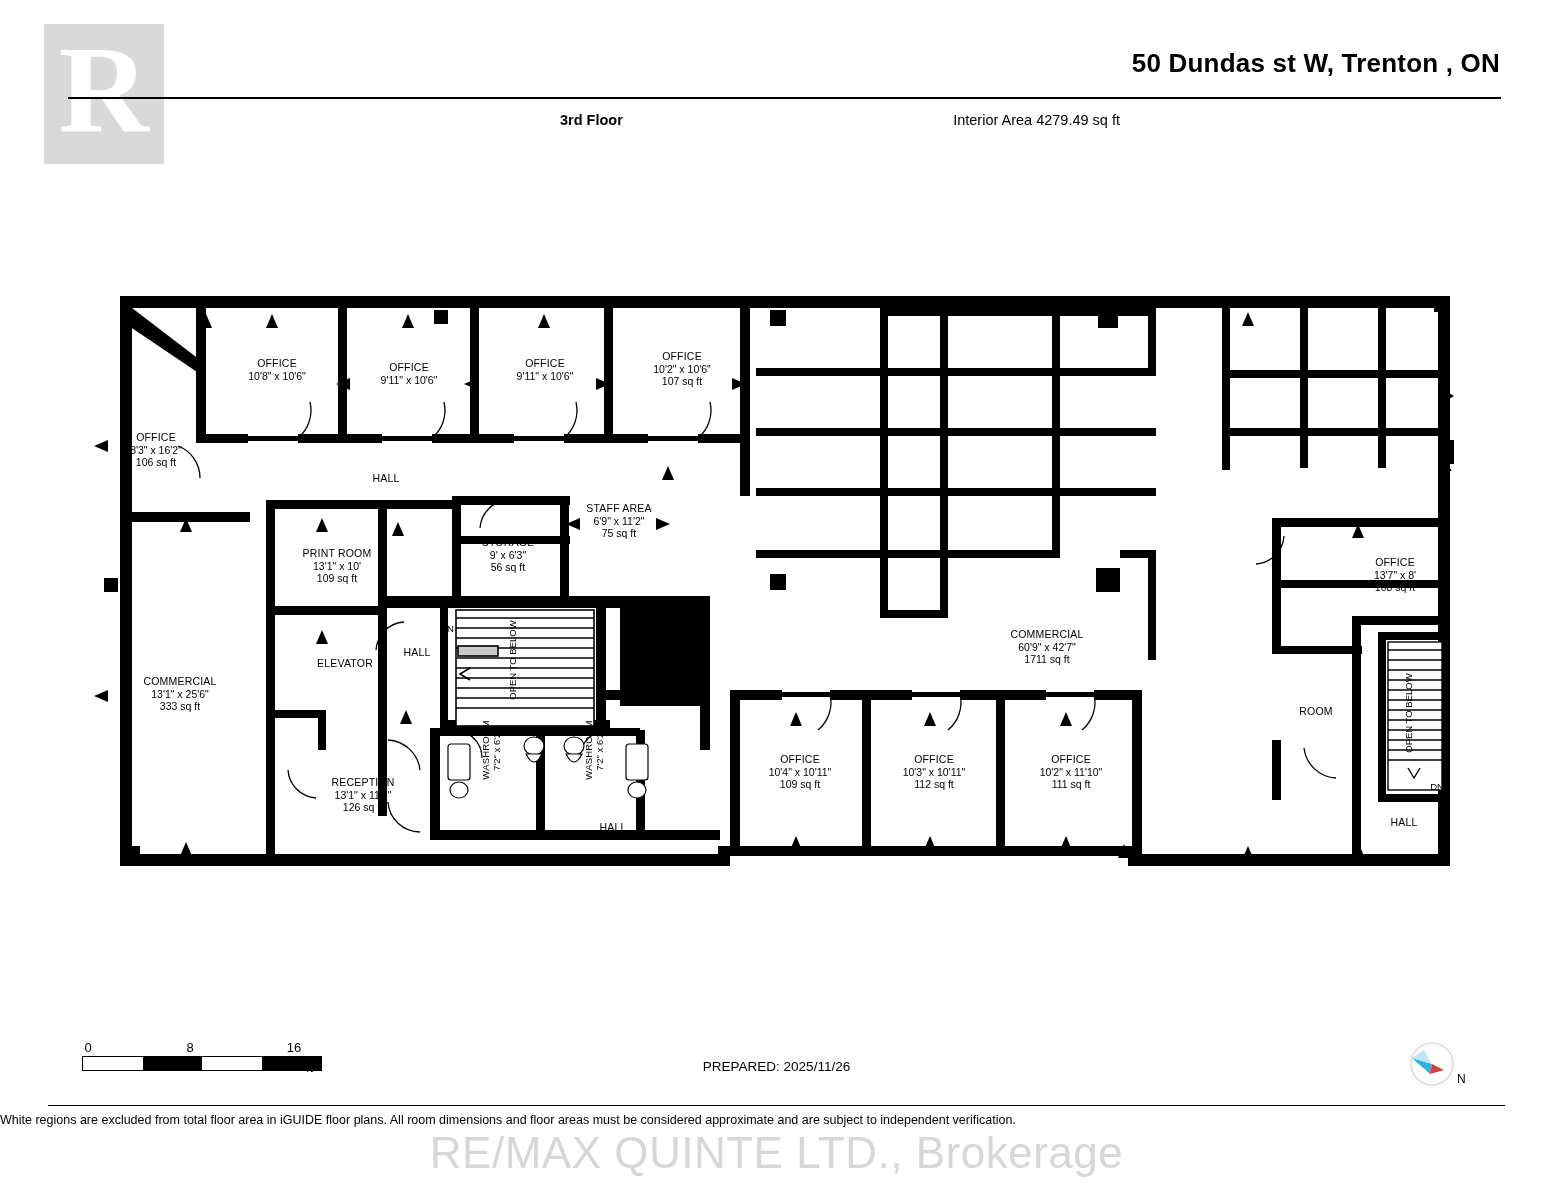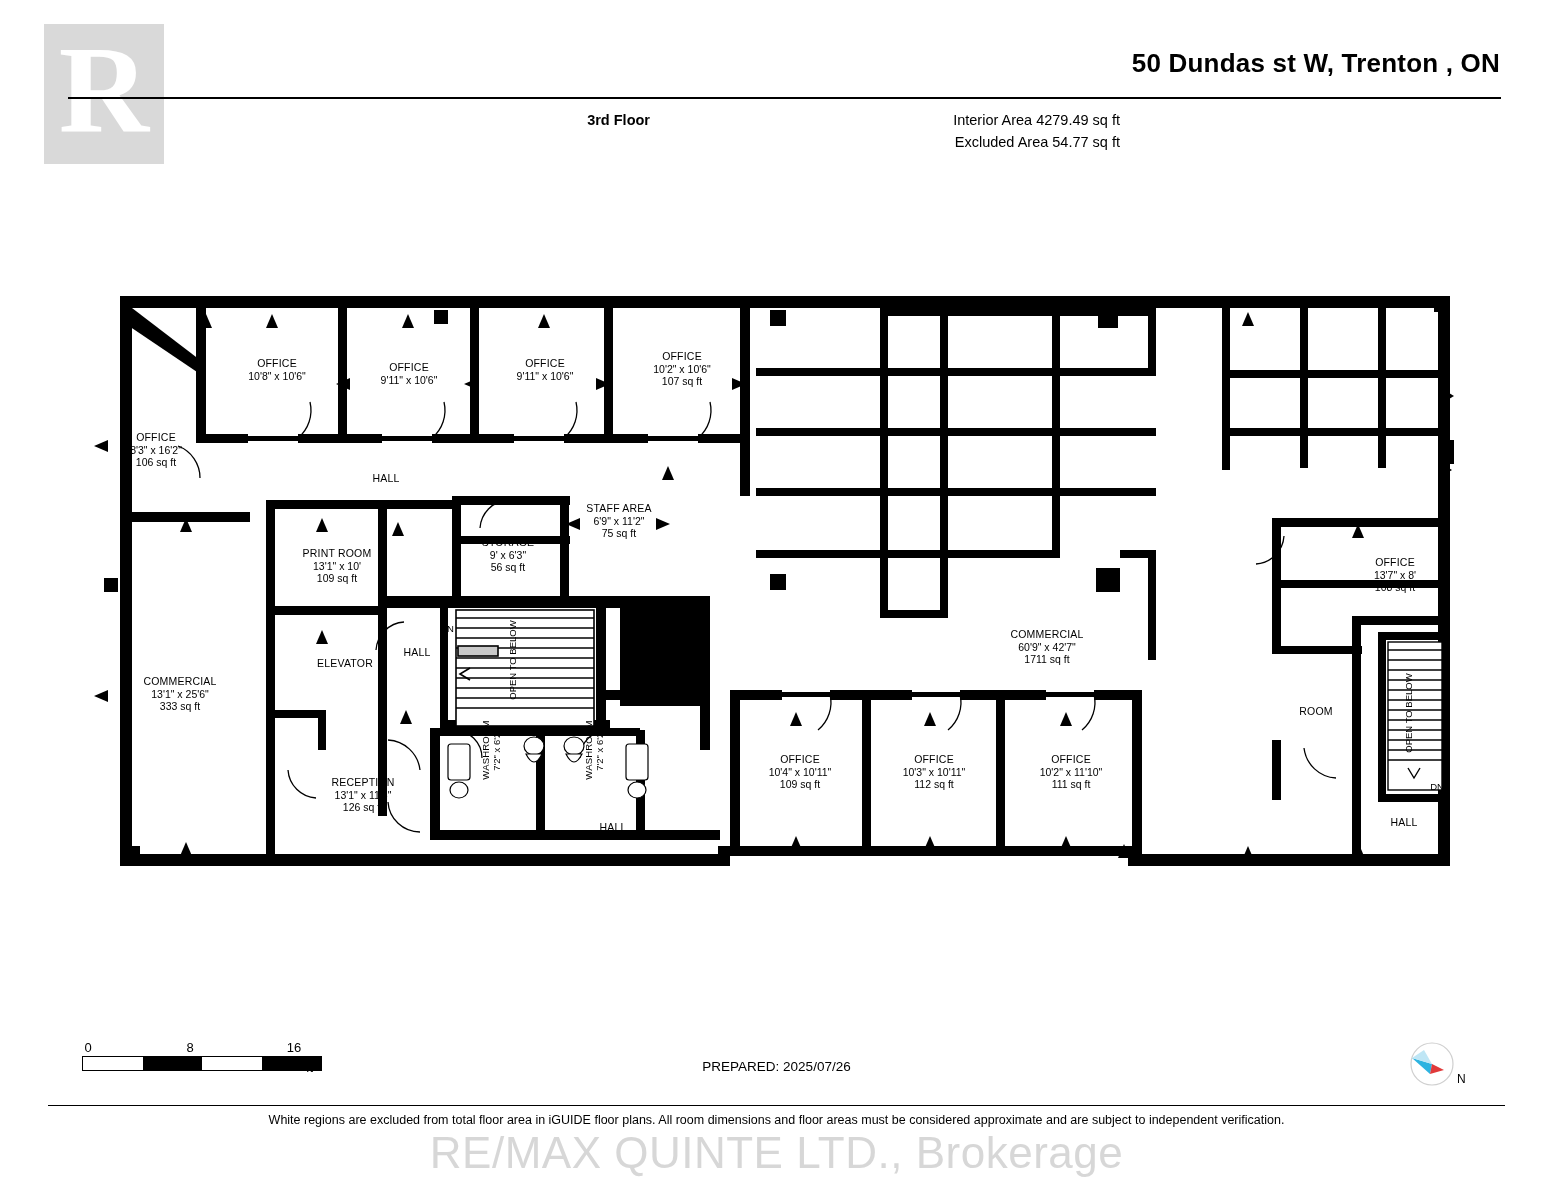--- a/index.html
+++ b/index.html
@@ -85,21 +85,21 @@
     width: 560px;
     font-size: 14.5px;
   }
   #sub-block .row {
     display: flex;
     line-height: 22px;
   }
   #sub-block .lbl {
     width: 90px;
     font-weight: bold;
-    text-align: right;
+    text-align: left;
     padding-right: 30px;
   }
   #sub-block .val {
     flex: 1;
     text-align: right;
   }
 
   
   #plan {
     position: absolute;
@@ -184,21 +184,20 @@
     top: 1105px;
     width: 1457px;
     height: 1px;
     background: #000;
   }
   #disclaimer {
     position: absolute;
     left: 0;
     top: 1113px;
     width: 1553px;
-    text-align: center;
     font-size: 12.5px;
   }
   #watermark {
     position: absolute;
     left: 0;
     top: 1128px;
     width: 1553px;
     text-align: center;
     font-size: 44px;
     font-weight: normal;
@@ -221,21 +220,20 @@
 </div>
 <div id="title-rule"></div>
 
 <div id="sub-block">
   <div class="row">
     <div class="lbl">3rd Floor</div>
     <div class="val">Interior Area 4279.49 sq ft</div>
   </div>
   <div class="row">
     <div class="lbl"></div>
-    <div class="val">Excluded Area 54.77 sq ft</div>
   </div>
 </div>
 
 <div id="plan">
   <svg width="1553" height="650" viewBox="0 0 1553 650">
     <g fill="#000" stroke="none">
 
       <rect x="120" y="46" width="1330" height="12"></rect>
       <rect x="120" y="46" width="12" height="570"></rect>
       <rect x="1438" y="46" width="12" height="570"></rect>
@@ -570,21 +568,21 @@
   </div>
   <div class="bar">
     <div class="e"></div>
     <div class="f"></div>
     <div class="e"></div>
     <div class="f"></div>
   </div>
   <div class="unit">ft</div>
 </div>
 
-<div id="prepared">PREPARED: 2025/07/26</div>
+<div id="prepared">PREPARED: 2025/11/26</div>
 
 <div id="compass">
   <svg width="70" height="52" viewBox="0 0 70 52">
     <circle cx="32" cy="24" r="21" fill="#fff" stroke="#cfcfcf" stroke-width="1.2"></circle>
     <polygon points="32,24 12,18 30,34" fill="#2db3e0"></polygon>
     <polygon points="32,24 12,18 24,10" fill="#bfe6f5"></polygon>
     <polygon points="32,24 30,34 44,30" fill="#e03a3a"></polygon>
   </svg>
   <div class="n">N</div>
 </div>

